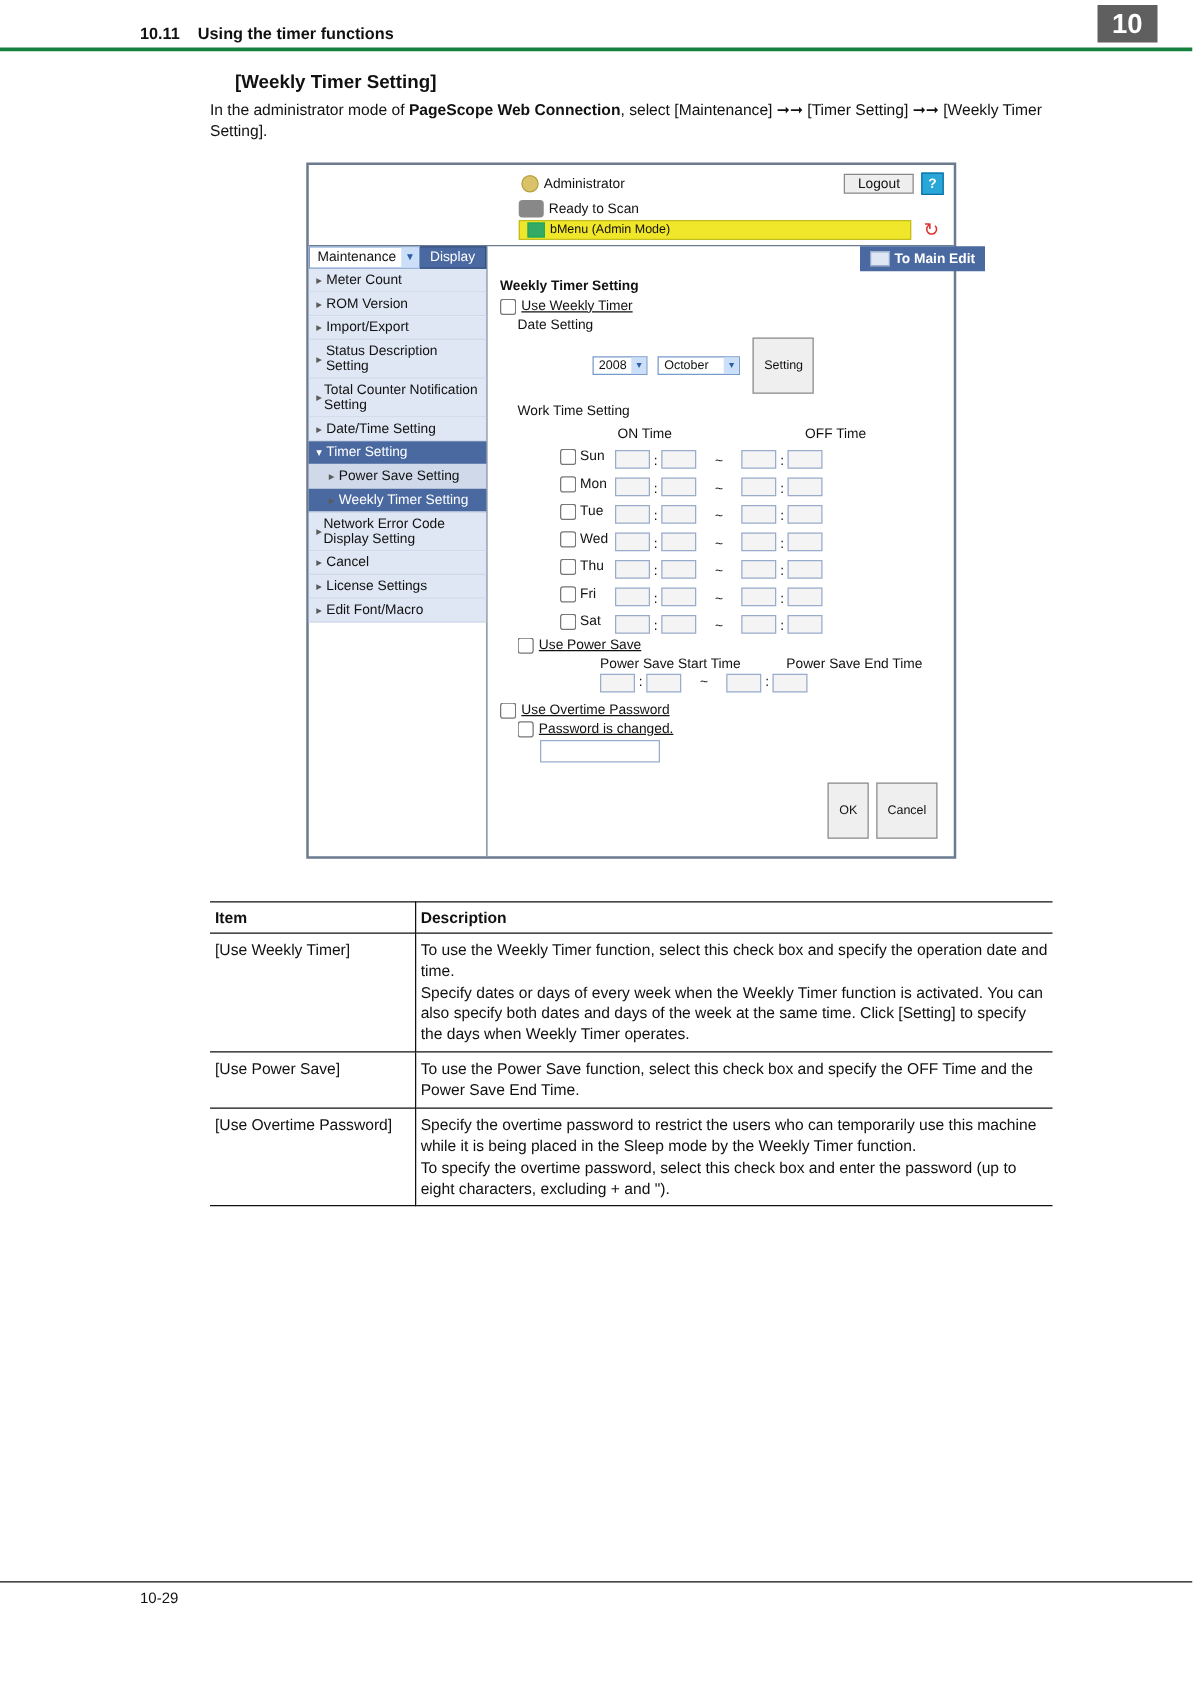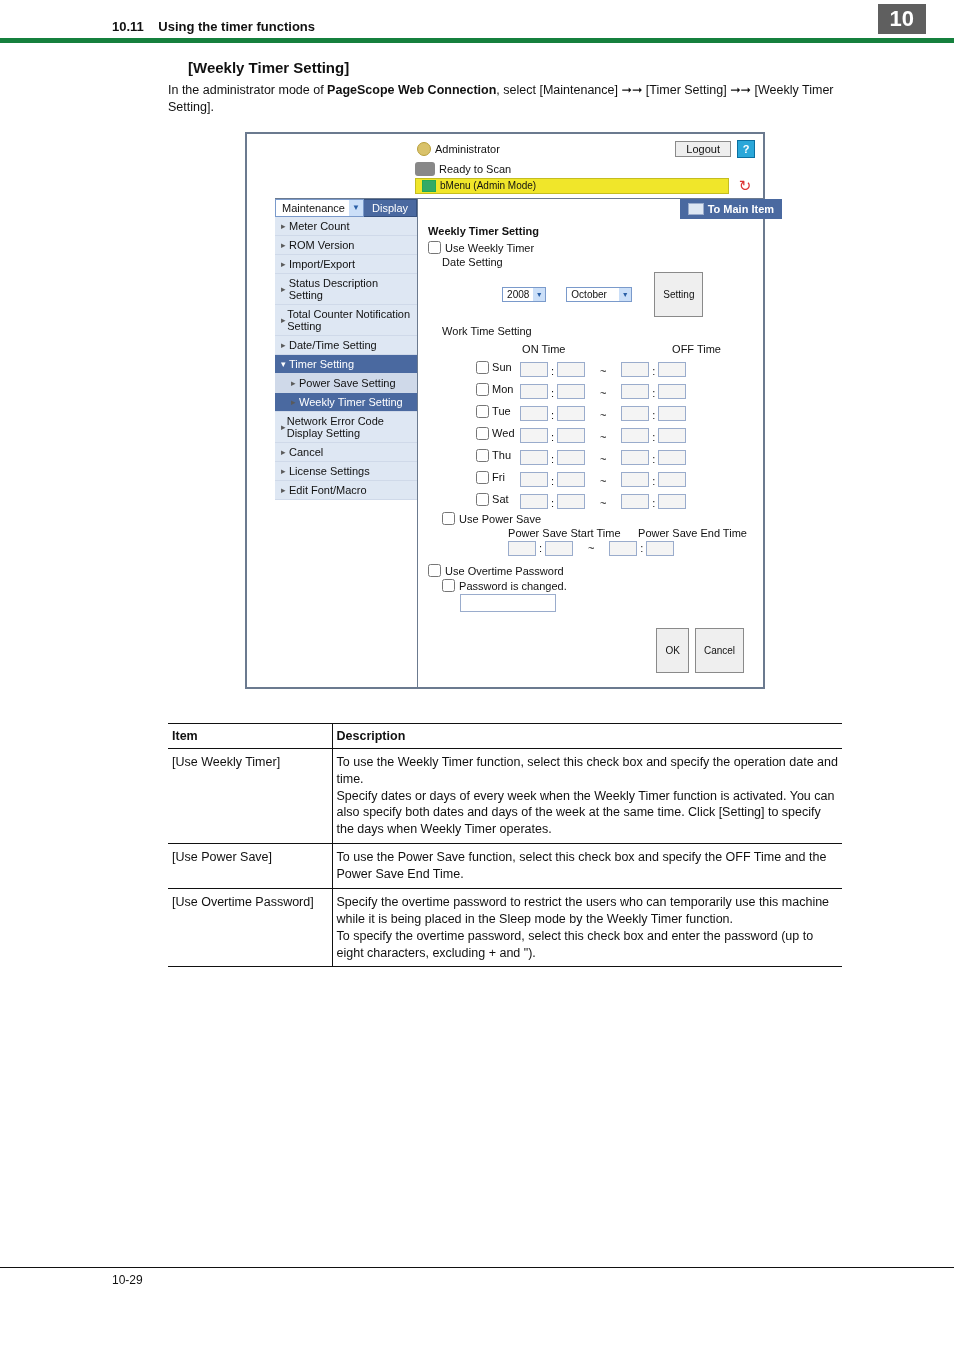--- a/index.html
+++ b/index.html
@@ -1,74 +1,74 @@
 <!DOCTYPE html>
 <html><head>
 <meta charset="utf-8">
 <style>
   * { box-sizing: border-box; }
   body { margin: 0; font-family: Arial, Helvetica, sans-serif; background: #fff; color: #111; width: 954px; }
-  .hdr { display: flex; align-items: flex-end; border-bottom: 5px solid #15803d; padding: 4px 28px 4px 112px; }
+  .hdr { display: flex; align-items: flex-end; border-bottom: 3px solid #15803d; padding: 4px 28px 4px 112px; }
   .hdr-sec { font-weight: bold; font-size: 13px; flex: 1; }
   .hdr-num { background: #5f5f5f; color: #fff; font-weight: bold; font-size: 22px; padding: 2px 12px; }
   .content { padding: 16px 112px 0 168px; }
   h3.sect { font-size: 15px; font-weight: bold; margin: 0 0 6px; padding-left: 20px; }
   p.intro { font-size: 12.5px; line-height: 1.35; margin: 0 0 16px; }
 
   .ui-panel { border: 2px solid #6b7a8f; width: 520px; margin: 0 auto 34px; font: 11px Tahoma, Arial, sans-serif; }
   .ui-top { padding: 6px 8px 4px 170px; display: flex; align-items: center; }
   .ui-top .ico { width: 14px; height: 14px; margin-right: 4px; background: #d9c26a; border-radius: 50%; border: 1px solid #b89f3b; display: inline-block; }
   .ui-top .adm { flex: 1; font-size: 11px; }
   .ui-top .logout { border: 1px solid #8a8a8a; background: #eee; padding: 1px 10px; font-size: 11px; }
   .ui-top .help { width: 18px; height: 18px; margin-left: 6px; background: #2aa7d9; color: #fff; font-weight: bold; display: flex; align-items: center; justify-content: center; border: 1px solid #0a6fa0; }
   .ui-status { padding: 0 8px 2px 168px; display: flex; align-items: center; }
   .ui-status .sico { width: 20px; height: 14px; background: #888; border-radius: 3px; margin-right: 4px; }
   .ui-bar { margin: 0 8px 4px 168px; display: flex; align-items: center; }
   .ui-bar .yb { flex: 1; background: #f0e62a; border: 1px solid #c4bd20; padding: 1px 6px; font-size: 10px; display: flex; align-items: center; }
   .ui-bar .yb .bico { width: 14px; height: 12px; background: #3a6; border: 1px solid #2a5; margin-right: 4px; }
   .ui-bar .ref { width: 20px; height: 16px; margin-left: 6px; display: flex; align-items: center; justify-content: center; color: #d33; font-size: 15px; }
-  .ui-grid { display: flex; border-top: 1px solid #6b7a8f; margin-left: 28px; }
+  .ui-grid { display: flex; border-top: 1px solid #6b7a8f; }
   .ui-side { width: 160px; border-right: 1px solid #6b7a8f; }
   .sel-row { display: flex; }
   .sel { flex: 1; border: 1px solid #7a9acb; background: #fff; padding: 2px 18px 2px 6px; position: relative; }
   .sel .arr { position: absolute; right: 0; top: 0; bottom: 0; width: 14px; background: #cbdff8; display: flex; align-items: center; justify-content: center; font-size: 8px; color: #2a5fa6; }
   .disp { background: #4a69a0; color: #fff; padding: 2px 8px; border: 1px solid #34507f; border-left: none; }
   .nav-item { display: flex; align-items: center; padding: 3px 6px; background: #dee7f3; border-bottom: 1px solid #cfd9e9; color: #111; }
   .nav-item .caret { width: 8px; font-size: 9px; color: #5a5a5a; }
   .nav-item.open { background: #4a69a0; color: #fff; }
   .nav-item.open .caret { color: #fff; }
   .nav-sub { padding-left: 16px; background: #cfd9e9; }
   .nav-sub.on { background: #4a69a0; color: #fff; }
   .ui-main { flex: 1; padding: 0 0 14px; }
   .main-top { display: flex; }
   .main-spacer { flex: 1; height: 20px; }
   .to-main { display: flex; align-items: center; background: #4a69a0; color: #fff; padding: 2px 8px; font-weight: bold; }
   .to-main-ico { width: 16px; height: 12px; background: #dee7f3; margin-right: 4px; border: 1px solid #9aaccc; }
   .main-body { padding: 4px 10px 0; }
   .main-h { font-weight: bold; margin: 2px 0 4px; }
-  .chk { display: flex; align-items: flex-end; margin: 2px 0; }
+  .chk { display: flex; align-items: flex-start; margin: 2px 0; text-decoration: underline; }
   .chk input { margin: 0 4px 0 0; }
   .ind1 { margin-left: 14px; }
-  .daterow { display: flex; align-items: center; margin: 4px 0 8px 70px; gap: 12px; }
+  .daterow { display: flex; align-items: center; margin: 4px 0 8px 70px; }
   .selbox { border: 1px solid #7a9acb; background: #fff; padding: 1px 16px 1px 4px; position: relative; font-size: 10px; margin: 0 4px; }
   .selbox .arr2 { position: absolute; right: 0; top: 0; bottom: 0; width: 12px; background: #cbdff8; font-size: 7px; display: flex; align-items: center; justify-content: center; color: #2a5fa6;}
   .btn { border: 1px solid #8a8a8a; background: #efefef; padding: 16px 8px; font-size: 10px; }
   .wt-hdr { display: flex; margin: 6px 0 2px 28px; }
   .wt-hdr .c1 { width: 66px; }
   .wt-hdr .c2 { width: 126px; }
   .wt-hdr .c3 { width: 24px; }
   .wt-hdr .c4 { width: 100px; }
   .dayrow { display: flex; align-items: flex-end; margin: 3px 0 3px 44px; }
   .dayrow .dc { width: 48px; display: flex; align-items: center; }
   .dayrow .inp { width: 28px; height: 15px; border: 1px solid #9aaccc; background: #f4f4f4; }
   .dayrow .colon { padding: 0 3px; }
   .dayrow .tilde { width: 36px; text-align: center; }
   .psave { margin-left: 14px; }
   .ps-hdr { display: flex; margin: 2px 0 2px 80px; }
-  .ps-hdr .pc { width: 130px; }
+  .ps-hdr .pc { width: 149px; }
   .ps-row { display: flex; align-items: center; margin-left: 80px; }
   .ovbox { width: 96px; height: 18px; border: 1px solid #9aaccc; margin: 2px 0 0 32px; }
   .okrow { display: flex; justify-content: flex-end; padding: 16px 28px 0 0; }
 
   table.desc { width: 100%; border-collapse: collapse; font-size: 12.5px; }
   table.desc th { text-align: left; font-weight: bold; border-bottom: 1.5px solid #111; border-top: 1.5px solid #111; padding: 5px 4px; }
   table.desc td { vertical-align: top; border-bottom: 1px solid #111; padding: 5px 4px; line-height: 1.35; }
   table.desc tr:last-child td { border-bottom: 1.5px solid #111; }
   table.desc td.c0 { width: 164px; border-right: 1px solid #111; }
   table.desc th.c0 { width: 164px; border-right: 1px solid #111; }
@@ -171,21 +171,21 @@
         <div class="nav-item">
             <span class="caret">▸</span>
             <span>Edit Font/Macro</span>
           </div>
       </div>
       <div class="ui-main">
         <div class="main-top">
           <div class="main-spacer"></div>
           <div class="to-main">
             <span class="to-main-ico"></span>
-            <span>To Main Item</span>
+            <span>To Main Edit</span>
           </div>
         </div>
         <div class="main-body">
           <div class="main-h">Weekly Timer Setting</div>
           <label class="chk">
               <input type="checkbox" style="">
               <span>Use Weekly Timer</span>
             </label>
           <div class="ind1">Date Setting</div>
           <div class="daterow">

